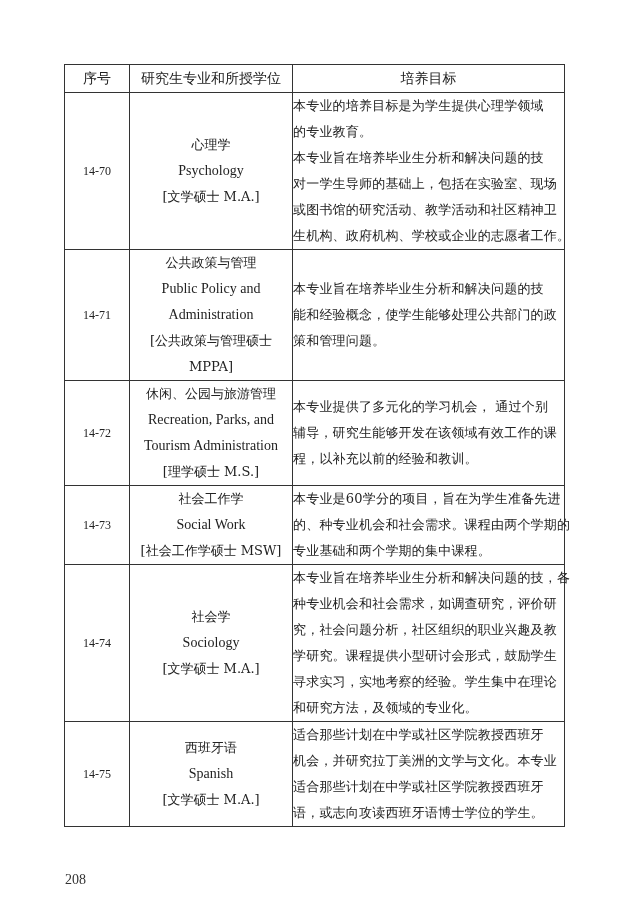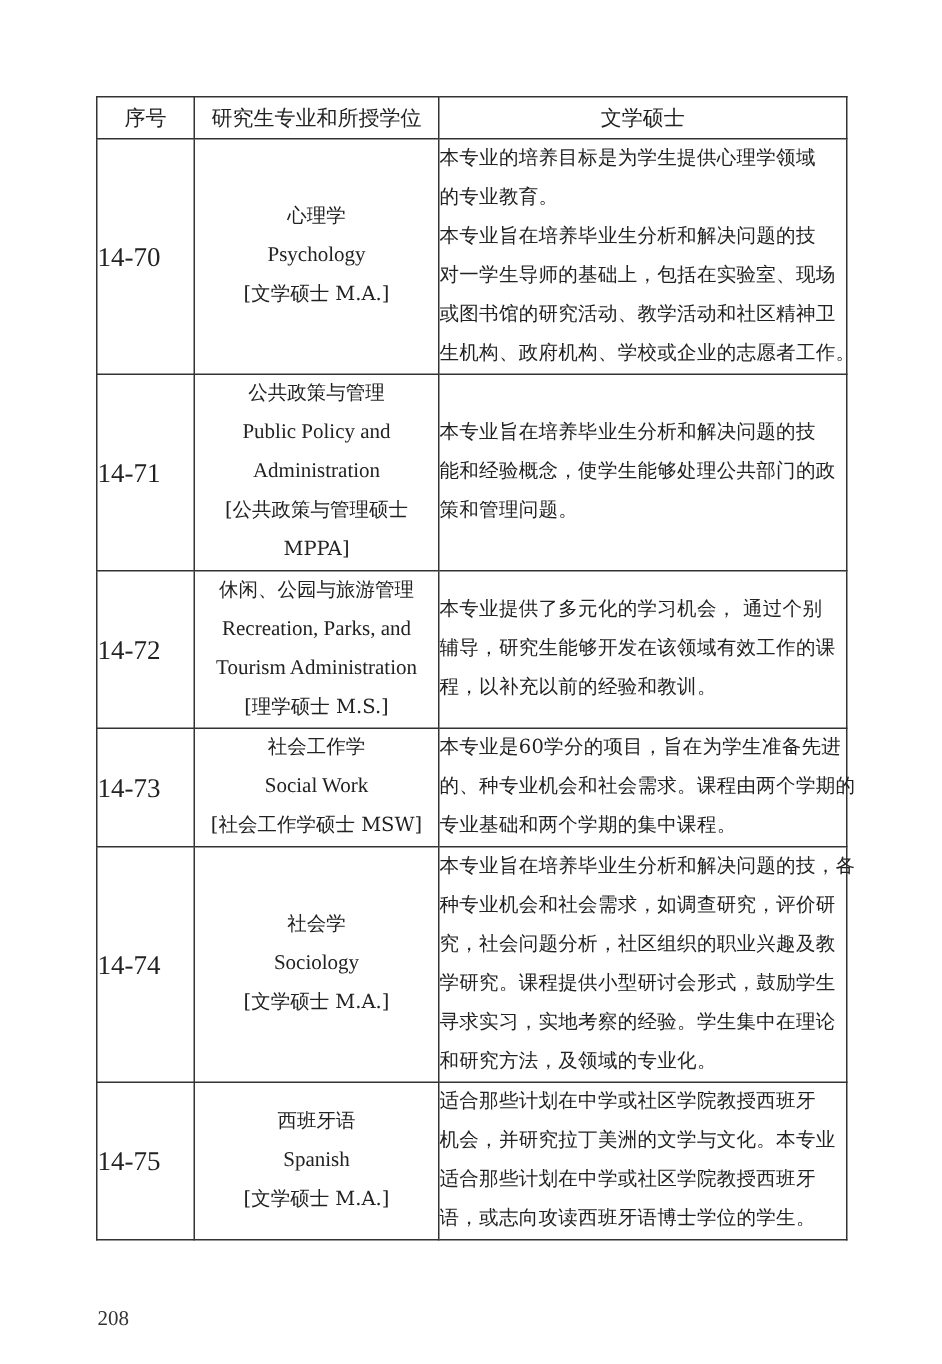--- a/index.html
+++ b/index.html
@@ -4,42 +4,42 @@
 <style>
   html, body { margin: 0; padding: 0; background: #ffffff; }
   body { width: 628px; height: 909px; position: relative; overflow: hidden;
          font-family: "DejaVu Serif", "Liberation Serif", serif; color: #222; }
   .page { position: absolute; left: 0; top: 0; width: 628px; height: 909px; background: #fff; }
   table.main { position: absolute; left: 64px; top: 64px; width: 500px;
                border-collapse: collapse; table-layout: fixed; }
   table.main td, table.main th { border: 1.5px solid #333; padding: 0; vertical-align: middle; }
   th { font-weight: normal; font-size: 14px; height: 27px; text-align: center; }
   col.c1 { width: 65px; } col.c2 { width: 163px; } col.c3 { width: 272px; }
-  td.num { font-family: "Liberation Serif", serif; font-size: 18px; padding-left: 2px; }
+  td.num { font-family: "Liberation Serif", serif; font-size: 12px; padding-left: 2px; text-align: center; }
   td.major { font-size: 13px; line-height: 26px; padding-left: 2px; text-align: center; }
   td.major .en { font-family: "Liberation Serif", serif; font-size: 14px; }
   td.goal { font-size: 13px; line-height: 26px; padding-left: 1px; letter-spacing: 0.2px; }
   .line { display: block; white-space: nowrap; }
   .pagenum { position: absolute; left: 65px; top: 872px; font-family: "Liberation Serif", serif; font-size: 14px; color: #333; }
 </style>
 </head>
 <body>
 
 <div class="page">
   <table class="main">
     <colgroup>
         <col class="c1">
         <col class="c2">
         <col class="c3">
       </colgroup>
     <thead>
       <tr>
         <th>序号</th>
         <th>研究生专业和所授学位</th>
-        <th>文学硕士</th>
+        <th>培养目标</th>
       </tr>
     </thead>
     <tbody id="tbody">
         <tr style="height: 155px;">
     <td class="num">14-70</td>
     <td class="major">
             <span class="line">心理学</span>
             <span class="line en">Psychology</span>
             <span class="line">[文学硕士  M.A.]</span>
           </td>

